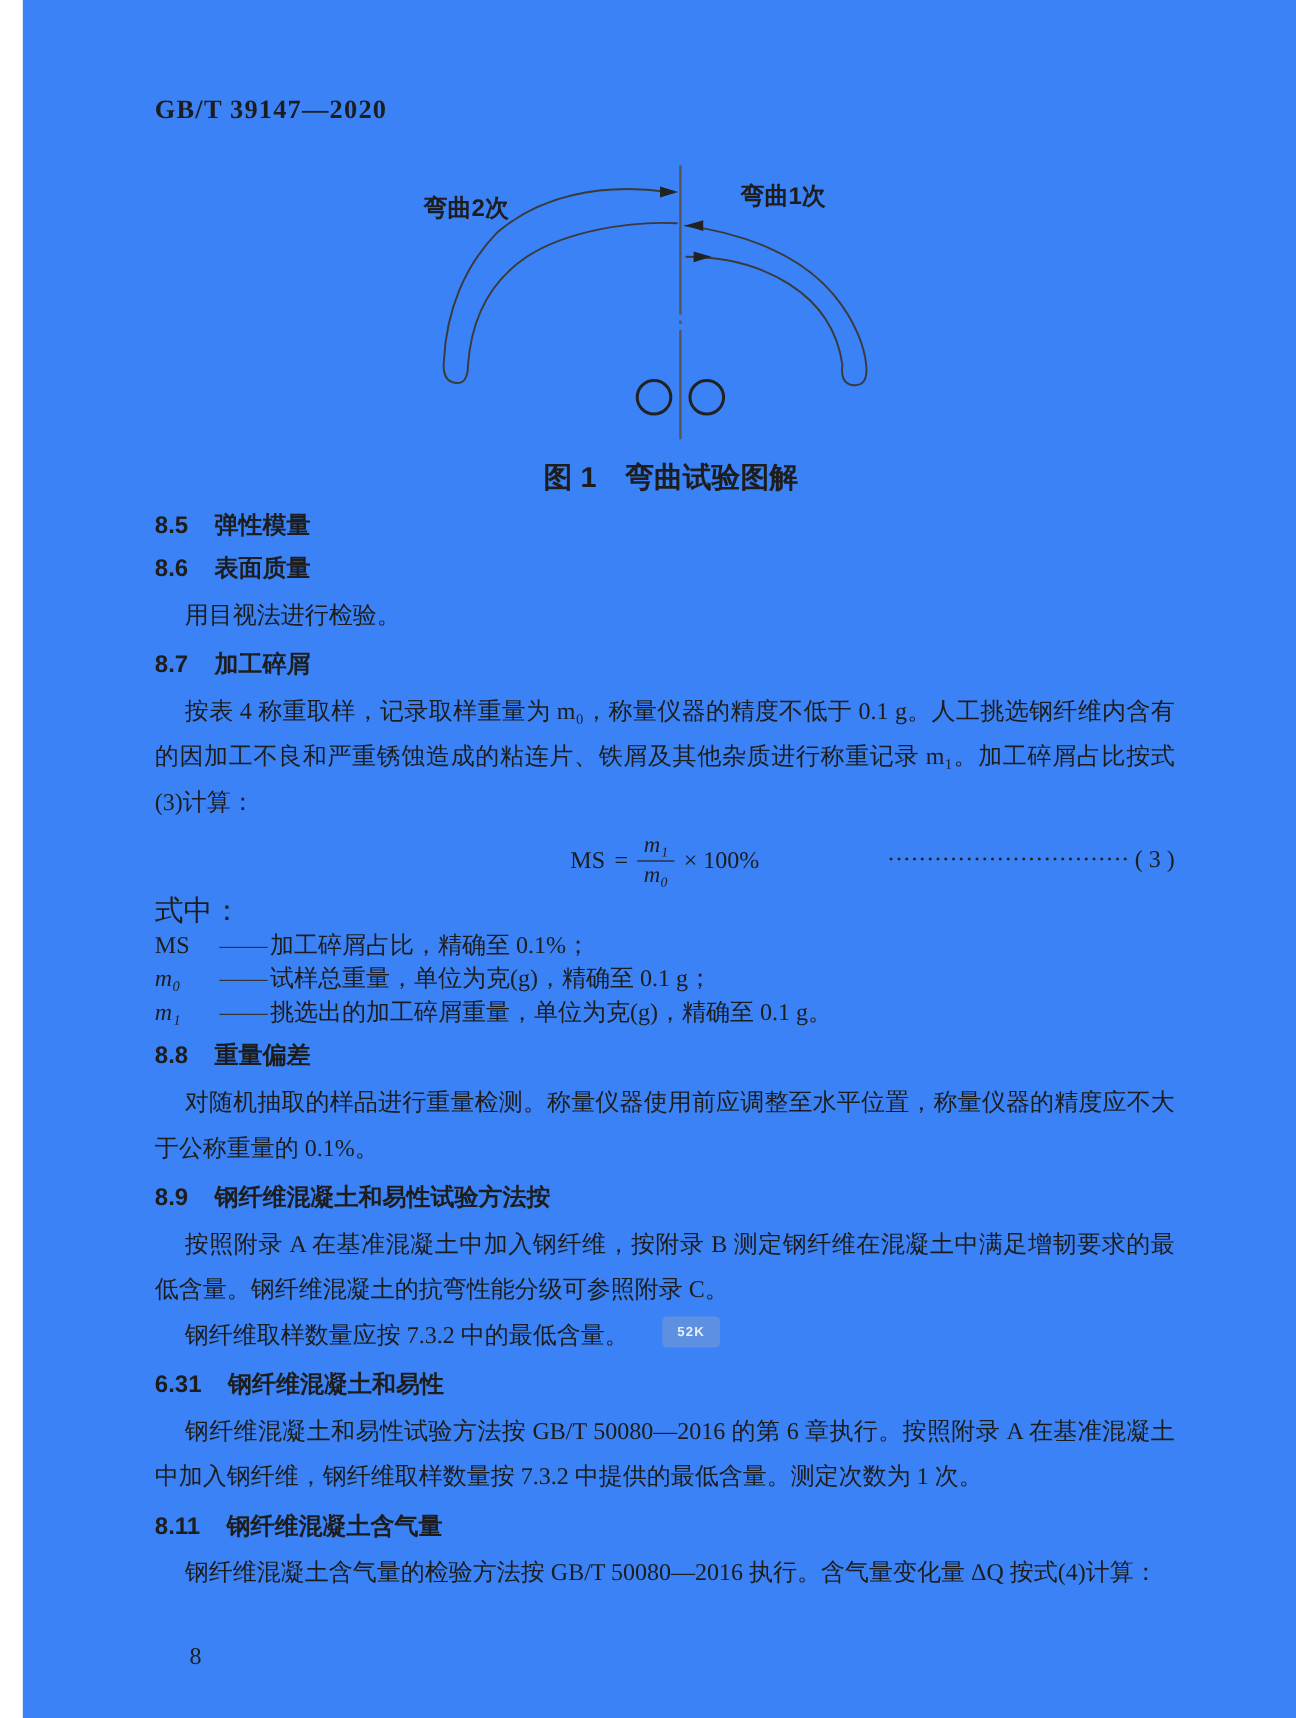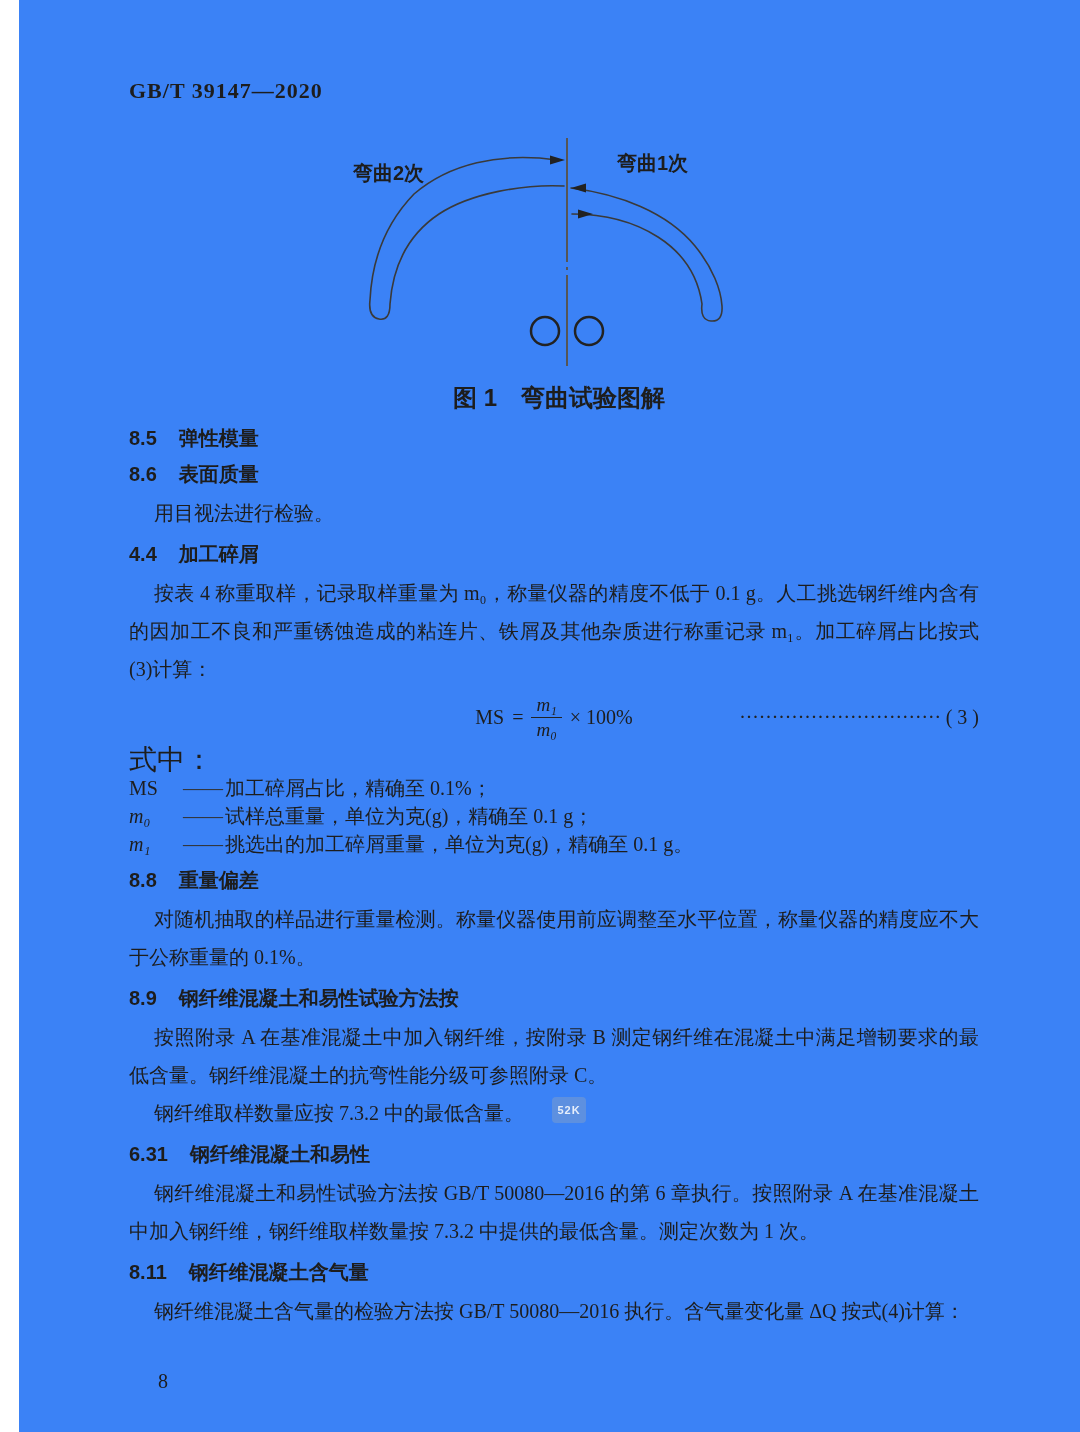--- a/index.html
+++ b/index.html
@@ -59,30 +59,30 @@
   .math{font-style:italic;}
   .frac{display:inline-flex;flex-direction:column;align-items:center;line-height:1.15;font-size:19px;}
   .frac .num{border-bottom:1.5px solid #222;padding:0 5px 1px 5px;}
   .frac .den{padding:1px 5px 0 5px;}
   .eq-tail{
     position:absolute;right:0;top:50%;transform:translateY(-50%);
     display:inline-flex;align-items:center;gap:4px;font-size:20px;
   }
   .dots{font-weight:bold;font-size:15px;letter-spacing:1.5px;color:#222;}
   
-  .note-lead{font-size:28px;line-height:28px;margin:0;}
+  .note-lead{font-size:24px;line-height:28px;margin:0;}
   .note-row{display:flex;font-size:20px;line-height:28px;}
   .note-sym{width:54px;flex:0 0 54px;}
   .note-dash{margin-right:2px;color:#333;}
   
   .page-number{
     position:absolute;left:139px;top:1370px;font-size:20px;
   }
   .watermark{
-    position:absolute;left:533px;top:1097px;width:34px;height:26px;
+    position:absolute;left:533px;top:1097px;width:48px;height:26px;
     background:rgba(122,156,205,0.55);
     border-radius:4px;
     display:flex;align-items:center;justify-content:center;
     filter:blur(0.6px);
     pointer-events:none;
   }
   .watermark span{
     color:rgba(255,255,255,0.85);
     font-family:"Liberation Sans","DejaVu Sans",sans-serif;
     font-weight:bold;font-size:11px;letter-spacing:1px;
@@ -121,21 +121,21 @@
   <div class="sec-head">
     <span class="sec-num">8.5</span><span>弹性模量</span>
   </div>
 
   <div class="sec-head">
     <span class="sec-num">8.6</span><span>表面质量</span>
   </div>
   <p class="para">用目视法进行检验。</p>
 
   <div class="sec-head">
-    <span class="sec-num">4.4</span><span>加工碎屑</span>
+    <span class="sec-num">8.7</span><span>加工碎屑</span>
   </div>
   <p class="para">按表 4 称重取样，记录取样重量为 m₀，称量仪器的精度不低于 0.1 g。人工挑选钢纤维内含有的因加工不良和严重锈蚀造成的粘连片、铁屑及其他杂质进行称重记录 m₁。加工碎屑占比按式(3)计算：</p>
 
   <div class="eq-row">
     <span class="eq-expr">
       <span>MS</span>
       <span>=</span>
       <span class="frac">
         <span class="num math">m₁</span>
         <span class="den math">m₀</span>

